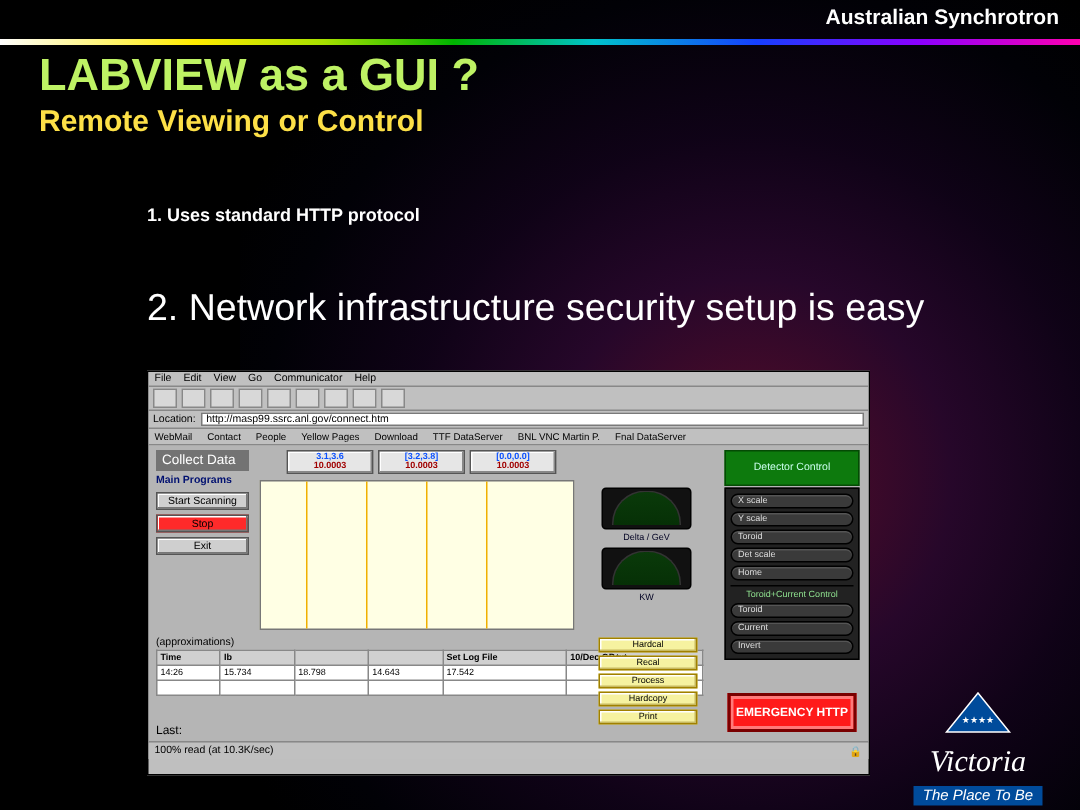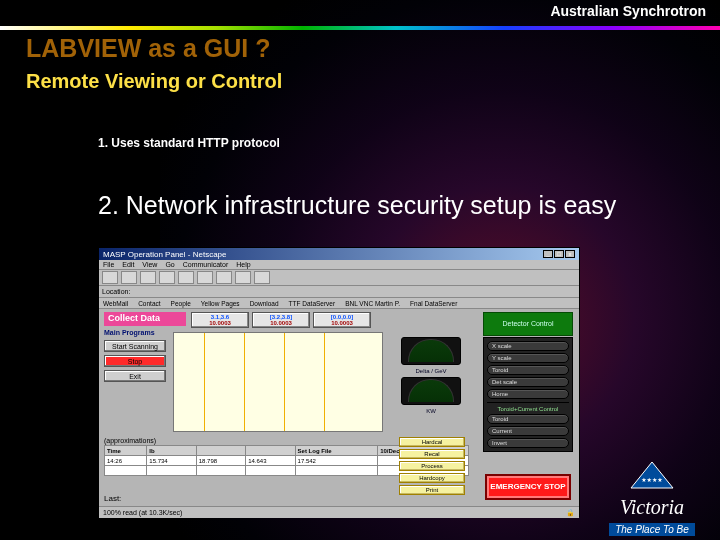--- a/index.html
+++ b/index.html
@@ -24,21 +24,21 @@
     background: linear-gradient(to right,
       #ffffff 0%, #ffeb00 18%, #a6e000 30%, #00b400 42%,
       #00c3cc 55%, #1540ff 70%, #8a00ff 85%, #ff00b0 100%);
   }
   .brand {
     position: absolute; top: 3px; right: 14px;
     color: #fff; font-weight: bold; font-size: 14px;
   }
   .title {
     position: absolute; top: 34px; left: 26px;
-    color: #a16207; font-weight: bold; font-size: 25px;
+    color: #bef264; font-weight: bold; font-size: 30px;
   }
   .subtitle {
     position: absolute; top: 70px; left: 26px;
     color: #fde047; font-weight: bold; font-size: 20px;
   }
   .pt1 {
     position: absolute; top: 136px; left: 98px;
     color: #fff; font-weight: bold; font-size: 12px;
   }
   .pt2 {
@@ -83,22 +83,22 @@
     display:flex; align-items:center; gap:10px; padding:0 4px; font-size:6.5px;
   }
   .page {
     position: relative;
     height: 198px;
     background:#b5b5b5;
     border-bottom:1px solid #888;
   }
   .banner {
     position:absolute; top:3px; left:5px;
-    background:#ec4899; color:#fff; font-weight:bold;
-    width:82px; height:14px; font-size:9px; padding:1px 4px;
+    background:#737373; color:#fff; font-weight:normal;
+    width:62px; height:14px; font-size:9px; padding:1px 4px;
   }
   .leftcol {
     position:absolute; top:20px; left:5px; width:62px;
     display:flex; flex-direction:column; gap:3px;
   }
   .smlabel { font-size:7px; color:#001070; font-weight:bold; margin-bottom:1px; }
   .btn3d {
     height:12px; border:1px solid #555; background:#cfcfcf;
     font-size:7px; display:flex; align-items:center; justify-content:center;
     box-shadow: inset -1px -1px 0 #777, inset 1px 1px 0 #fff;
@@ -208,28 +208,20 @@
 <div class="bg-radial"></div>
 <div class="top-rule"></div>
 
 <div class="brand">Australian Synchrotron</div>
 <div class="title">LABVIEW as a GUI ?</div>
 <div class="subtitle">Remote Viewing or Control</div>
 <div class="pt1">1.  Uses standard HTTP protocol</div>
 <div class="pt2">2.  Network infrastructure security setup is easy</div>
 
 <div class="shot">
-  <div class="shot-titlebar">
-    <span>MASP Operation Panel - Netscape</span>
-    <span class="winbtns">
-      <span class="winbtn">_</span>
-      <span class="winbtn">□</span>
-      <span class="winbtn">x</span>
-    </span>
-  </div>
   <div class="shot-menu">
     <span>File</span>
     <span>Edit</span>
     <span>View</span>
     <span>Go</span>
     <span>Communicator</span>
     <span>Help</span>
   </div>
   <div class="shot-tool">
     <span class="tbtn"></span>
@@ -237,20 +229,21 @@
     <span class="tbtn"></span>
     <span class="tbtn"></span>
     <span class="tbtn"></span>
     <span class="tbtn"></span>
     <span class="tbtn"></span>
     <span class="tbtn"></span>
     <span class="tbtn"></span>
   </div>
   <div class="addr">
     <span>Location:</span>
+    <input value="http://masp99.ssrc.anl.gov/connect.htm" style="">
   </div>
   <div class="shot-tabs">
     <span>WebMail</span>
     <span>Contact</span>
     <span>People</span>
     <span>Yellow Pages</span>
     <span>Download</span>
     <span>TTF DataServer</span>
     <span>BNL VNC Martin P.</span>
     <span>Fnal DataServer</span>
@@ -343,21 +336,21 @@
     </div>
 
     <div class="yellowcol">
       <div class="ybtn">Hardcal</div>
       <div class="ybtn">Recal</div>
       <div class="ybtn">Process</div>
       <div class="ybtn">Hardcopy</div>
       <div class="ybtn">Print</div>
     </div>
 
-    <div class="estop">EMERGENCY STOP</div>
+    <div class="estop">EMERGENCY HTTP</div>
     <div class="lastlbl">Last:</div>
   </div>
 
   <div class="status">
     <span>100% read (at 10.3K/sec)</span>
     <span>🔒</span>
   </div>
 </div>
 
 <div class="vic">

